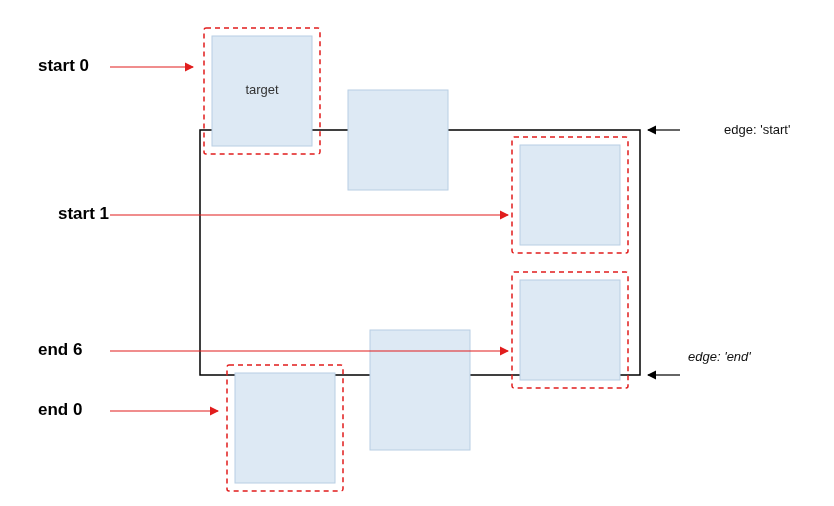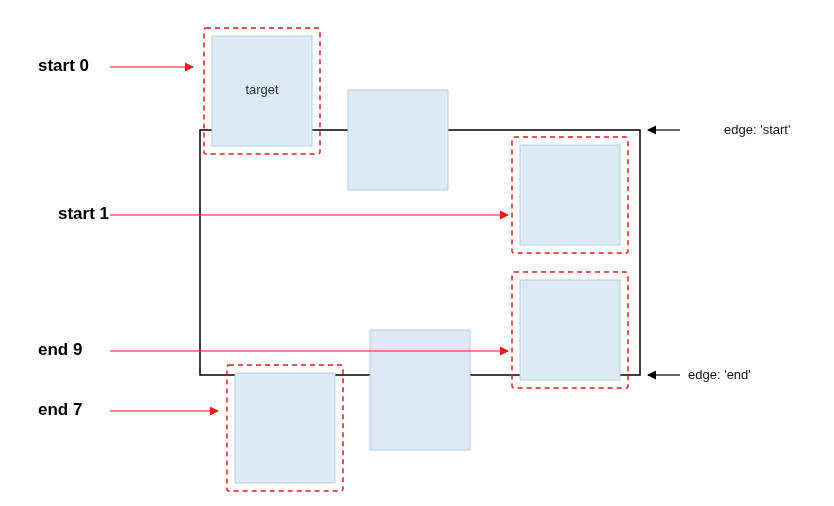--- a/index.html
+++ b/index.html
@@ -35,16 +35,16 @@
     <line x1="110" y1="67" x2="193" y2="67" stroke="#e11d1d" stroke-width="1.2" marker-end="url(#arrow-red)"></line>
     <line x1="110" y1="215" x2="508" y2="215" stroke="#e11d1d" stroke-width="1.2" marker-end="url(#arrow-red)"></line>
     <line x1="110" y1="351" x2="508" y2="351" stroke="#e11d1d" stroke-width="1.2" marker-end="url(#arrow-red)"></line>
     <line x1="110" y1="411" x2="218" y2="411" stroke="#e11d1d" stroke-width="1.2" marker-end="url(#arrow-red)"></line>
     <line x1="680" y1="130" x2="648" y2="130" stroke="#000" stroke-width="1.2" marker-end="url(#arrow-black)"></line>
     <line x1="680" y1="375" x2="648" y2="375" stroke="#000" stroke-width="1.2" marker-end="url(#arrow-black)"></line>
   </svg>
 
 <div class="label" style="left: 38px; top: 56px;">start 0</div>
 <div class="label" style="left: 38px; top: 204px; margin-left: 20px;">start 1</div>
-<div class="label" style="left: 38px; top: 340px;">end 9</div>
-<div class="label" style="left: 38px; top: 400px;">end 7</div>
+<div class="label" style="left: 38px; top: 340px;">end 6</div>
+<div class="label" style="left: 38px; top: 400px;">end 0</div>
 <div class="edge-label" style="left: 688px; top: 122px; margin-left: 36px;">edge: 'start'</div>
-<div class="edge-label" style="left: 688px; top: 367px;">edge: 'end'</div>
+<div class="edge-label" style="left: 688px; top: 349px; font-style: italic;">edge: 'end'</div>
 
 </body></html>

